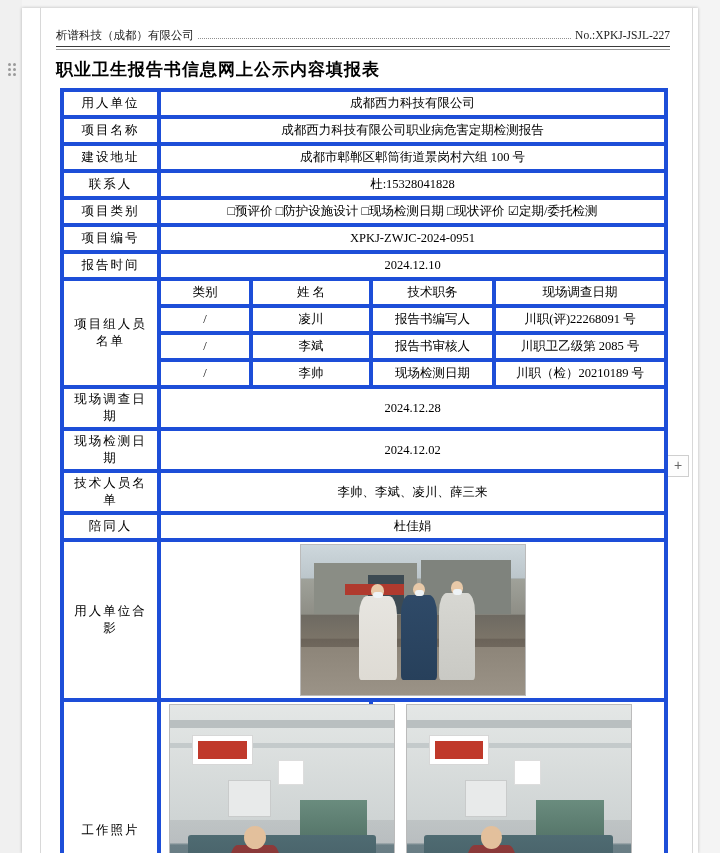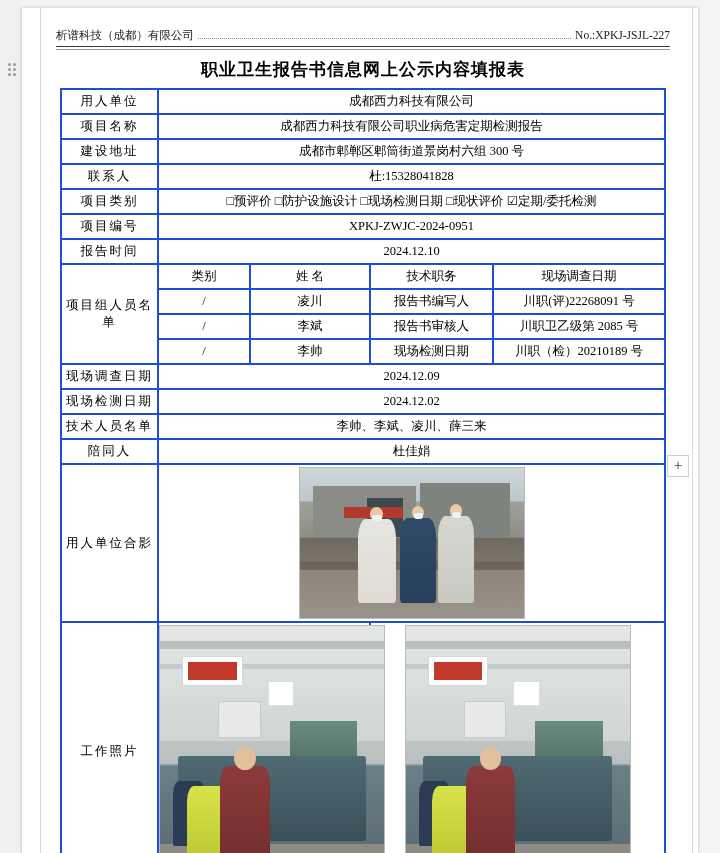--- a/index.html
+++ b/index.html
@@ -125,42 +125,42 @@
     border-left: 1px solid #d8d8d8;
   }
   .vguide.left { left: 40px; }
   .vguide.right { left: 692px; }
 
   .title {
     position: absolute;
     left: 56px;
     top: 58px;
     width: 614px;
-    text-align: center;
+    text-align: left;
     font-size: 17px;
     font-weight: bold;
     color: #000;
     font-family: "Liberation Serif", serif;
     letter-spacing: 1px;
   }
 
   table.main {
     position: absolute;
     left: 60px;
     top: 88px;
     width: 604px;
     border-collapse: collapse;
     font-family: "Liberation Serif", serif;
     font-size: 12.5px;
     color: #000;
     table-layout: fixed;
   }
   table.main td {
-    border: 2px solid #1d4ed8;
-    padding: 2px 0;
+    border: 4px solid #1d4ed8;
+    padding: 2px 8px;
     text-align: center;
     vertical-align: middle;
     height: 19px;
   }
   td.label {
     width: 97px;
     letter-spacing: 2px;
   }
   .cat-row td { height: 20px; }
   .photo-cell {
@@ -256,21 +256,21 @@
       <tr>
         <td class="label">用人单位</td>
         <td colspan="4">成都西力科技有限公司</td>
       </tr>
       <tr>
         <td class="label">项目名称</td>
         <td colspan="4">成都西力科技有限公司职业病危害定期检测报告</td>
       </tr>
       <tr>
         <td class="label">建设地址</td>
-        <td colspan="4">成都市郫郸区郫筒街道景岗村六组 300 号</td>
+        <td colspan="4">成都市郫郸区郫筒街道景岗村六组 100 号</td>
       </tr>
       <tr>
         <td class="label">联系人</td>
         <td colspan="4">杜:15328041828</td>
       </tr>
       <tr>
         <td class="label">项目类别</td>
         <td colspan="4">□预评价 □防护设施设计 □现场检测日期 □现状评价 ☑定期/委托检测</td>
       </tr>
       <tr>
@@ -303,21 +303,21 @@
       </tr>
       <tr>
         <td>/</td>
         <td>李帅</td>
         <td>现场检测日期</td>
         <td>川职（检）20210189 号</td>
       </tr>
 
       <tr>
         <td class="label">现场调查日期</td>
-        <td colspan="4">2024.12.09</td>
+        <td colspan="4">2024.12.28</td>
       </tr>
       <tr>
         <td class="label">现场检测日期</td>
         <td colspan="4">2024.12.02</td>
       </tr>
       <tr>
         <td class="label">技术人员名单</td>
         <td colspan="4">李帅、李斌、凌川、薛三来</td>
       </tr>
       <tr>

